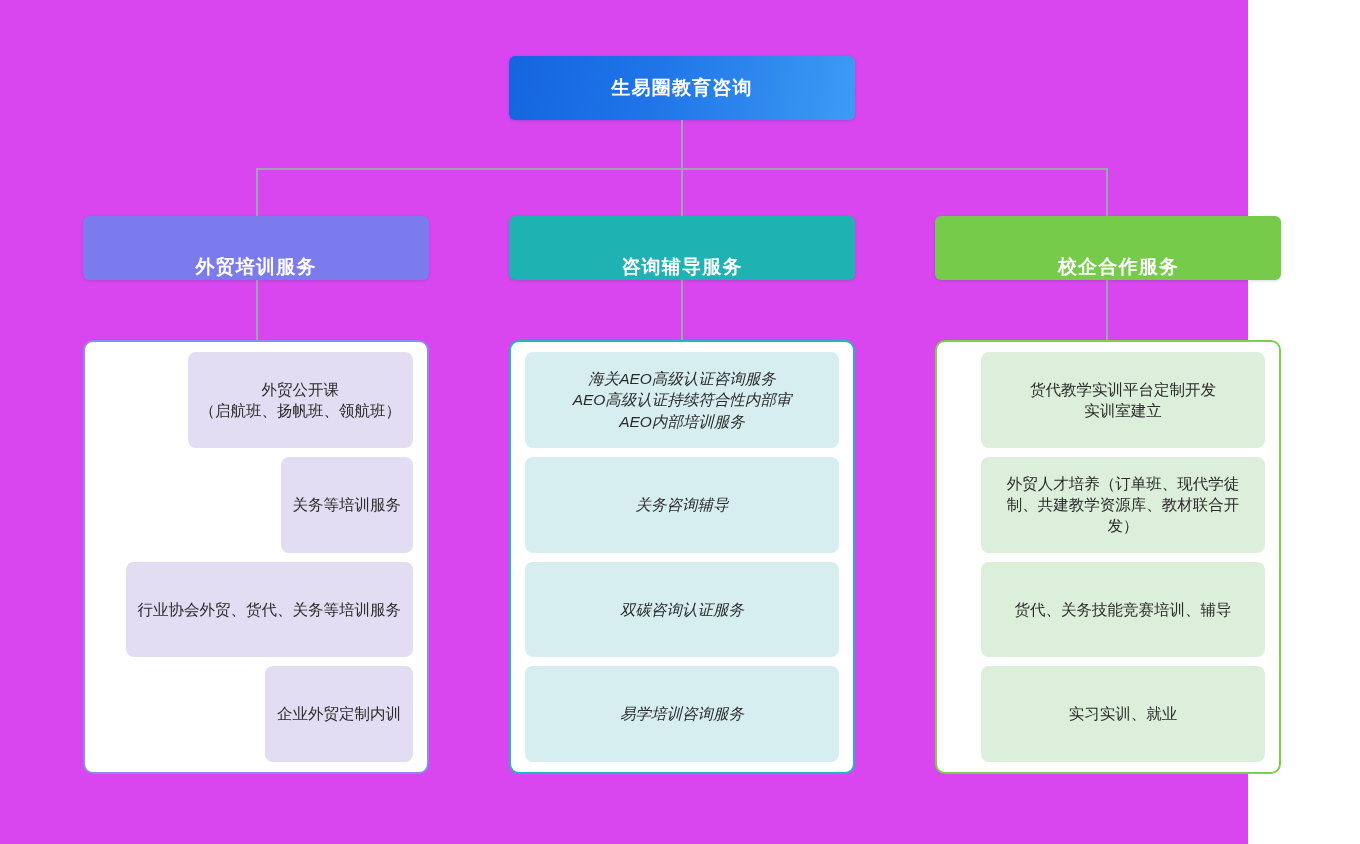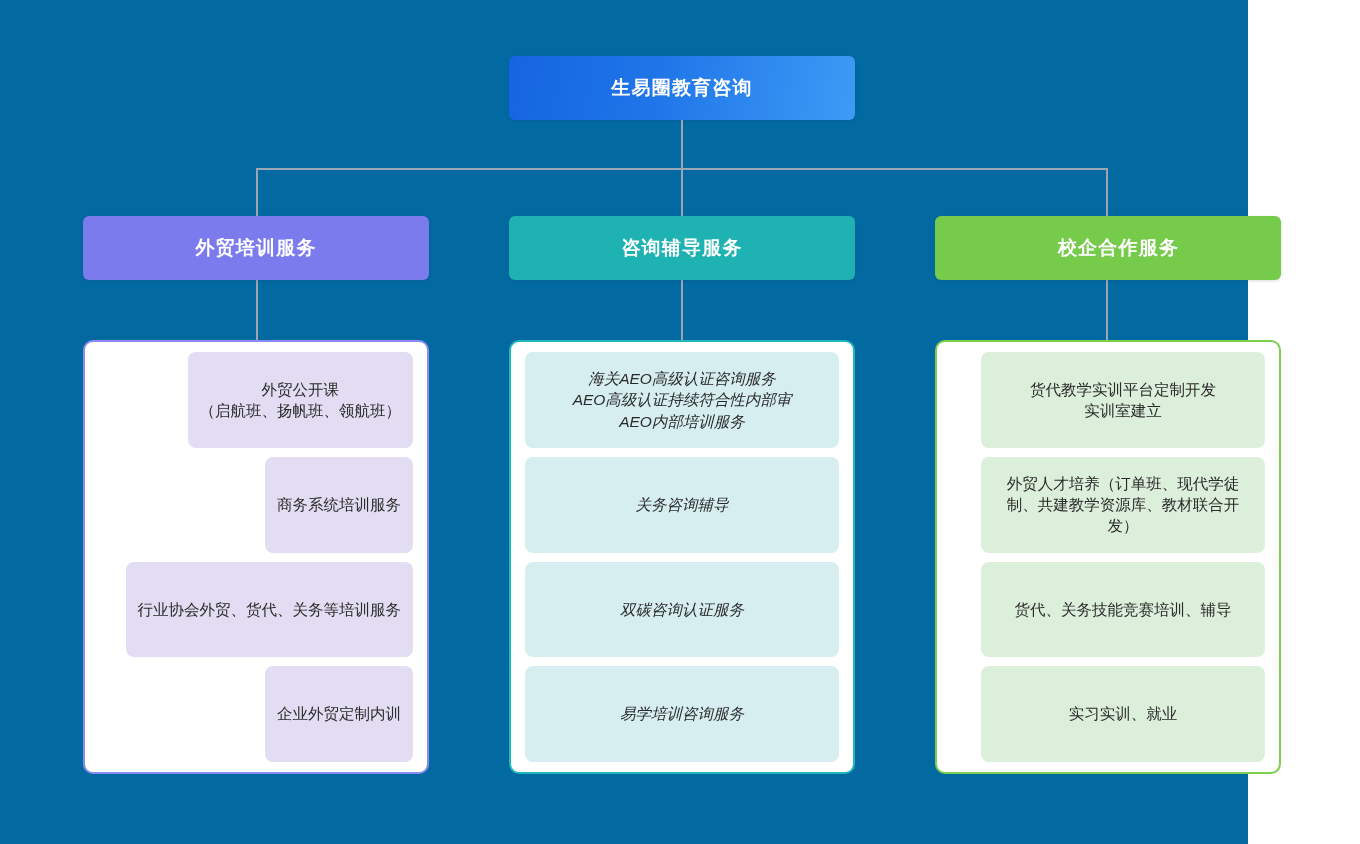--- a/index.html
+++ b/index.html
@@ -10,21 +10,21 @@
     height: 844px;
     background: #ffffff;
     font-family: "Liberation Sans", "DejaVu Sans", sans-serif;
     overflow: hidden;
   }
 
   #chart-root {
     position: relative;
     width: 1248px;
     height: 844px;
-    background: #0369a1;
+    background: #d946ef;
   }
 
   
   .root-node {
     position: absolute;
     left: 509px;
     top: 56px;
     width: 346px;
     height: 64px;
     border-radius: 6px;
@@ -57,21 +57,21 @@
     width: 346px;
   }
   .col-1 { left: 83px; }
   .col-2 { left: 509px; }
   .col-3 { left: 935px; }
 
   .cat-header {
     height: 64px;
     border-radius: 6px;
     display: flex;
-    align-items: center;
+    align-items: flex-end;
     justify-content: center;
     box-shadow: 0 1px 3px rgba(40,60,90,0.18);
   }
   .cat-header-label {
     color: #ffffff;
     font-size: 19px;
     font-weight: bold;
     letter-spacing: 1.2px;
     text-align: center;
   }
@@ -137,21 +137,21 @@
   <div class="line line-v" style="left:681px; top:280px; height:61px;"></div>
   <div class="line line-v" style="left:1106px; top:280px; height:61px;"></div>
 
   <div class="column col-1">
     <div class="cat-header purple">
       <span class="cat-header-label">外贸培训服务</span>
     </div>
     <div class="group-box purple">
       <div class="leaf purple">外贸公开课
 （启航班、扬帆班、领航班）</div>
-      <div class="leaf purple">商务系统培训服务</div>
+      <div class="leaf purple">关务等培训服务</div>
       <div class="leaf purple">行业协会外贸、货代、关务等培训服务</div>
       <div class="leaf purple">企业外贸定制内训</div>
     </div>
   </div>
 
   <div class="column col-2">
     <div class="cat-header teal">
       <span class="cat-header-label">咨询辅导服务</span>
     </div>
     <div class="group-box teal">

